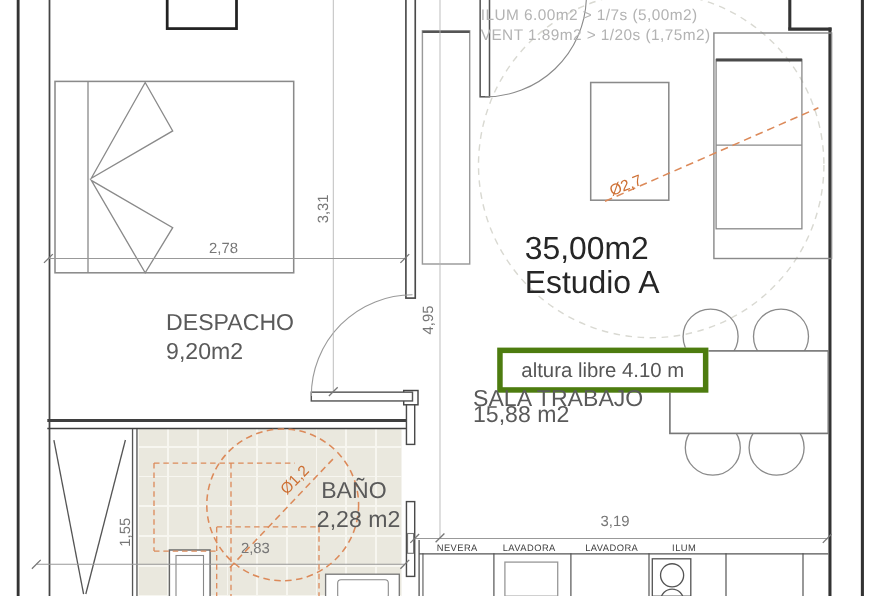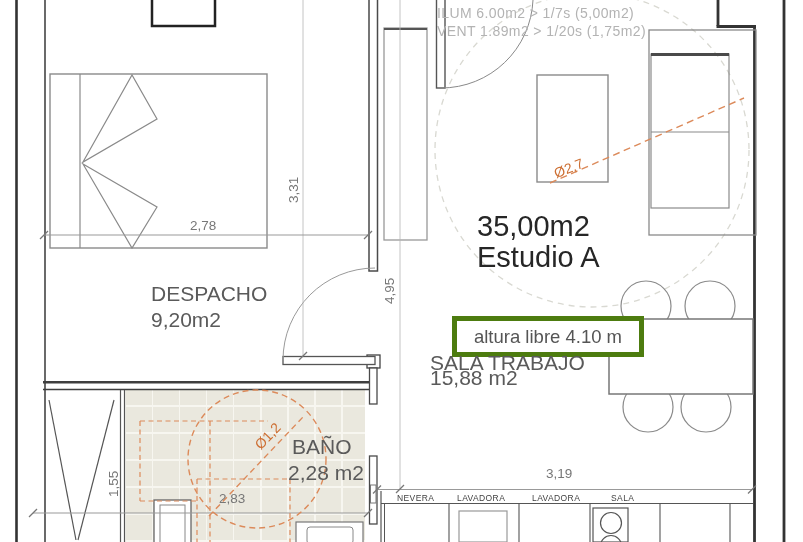--- a/index.html
+++ b/index.html
@@ -151,15 +151,15 @@
   <div class="t dimr" style="left:107px;top:497px;">1,55</div>
   <div class="t dim" style="left:183px;top:492px;margin-left:36px;">2,83</div>
   <div class="t dim" style="left:546px;top:467px;">3,19</div>
 
   <div class="t orange" style="left:552px;top:167px;transform:rotate(-21deg);">Ø2,7</div>
   <div class="t orange" style="left:252px;top:442px;transform:rotate(-46deg);">Ø1,2</div>
 
   <div class="t klabel" style="left:397px;top:494px;text-align:right;">NEVERA</div>
   <div class="t klabel" style="left:457px;top:494px;">LAVADORA</div>
   <div class="t klabel" style="left:532px;top:494px;">LAVADORA</div>
-  <div class="t klabel" style="left:611px;top:494px;">SALA</div>
+  <div class="t klabel" style="left:611px;top:494px;">ILUM</div>
 
 </div>
 
 </body></html>

